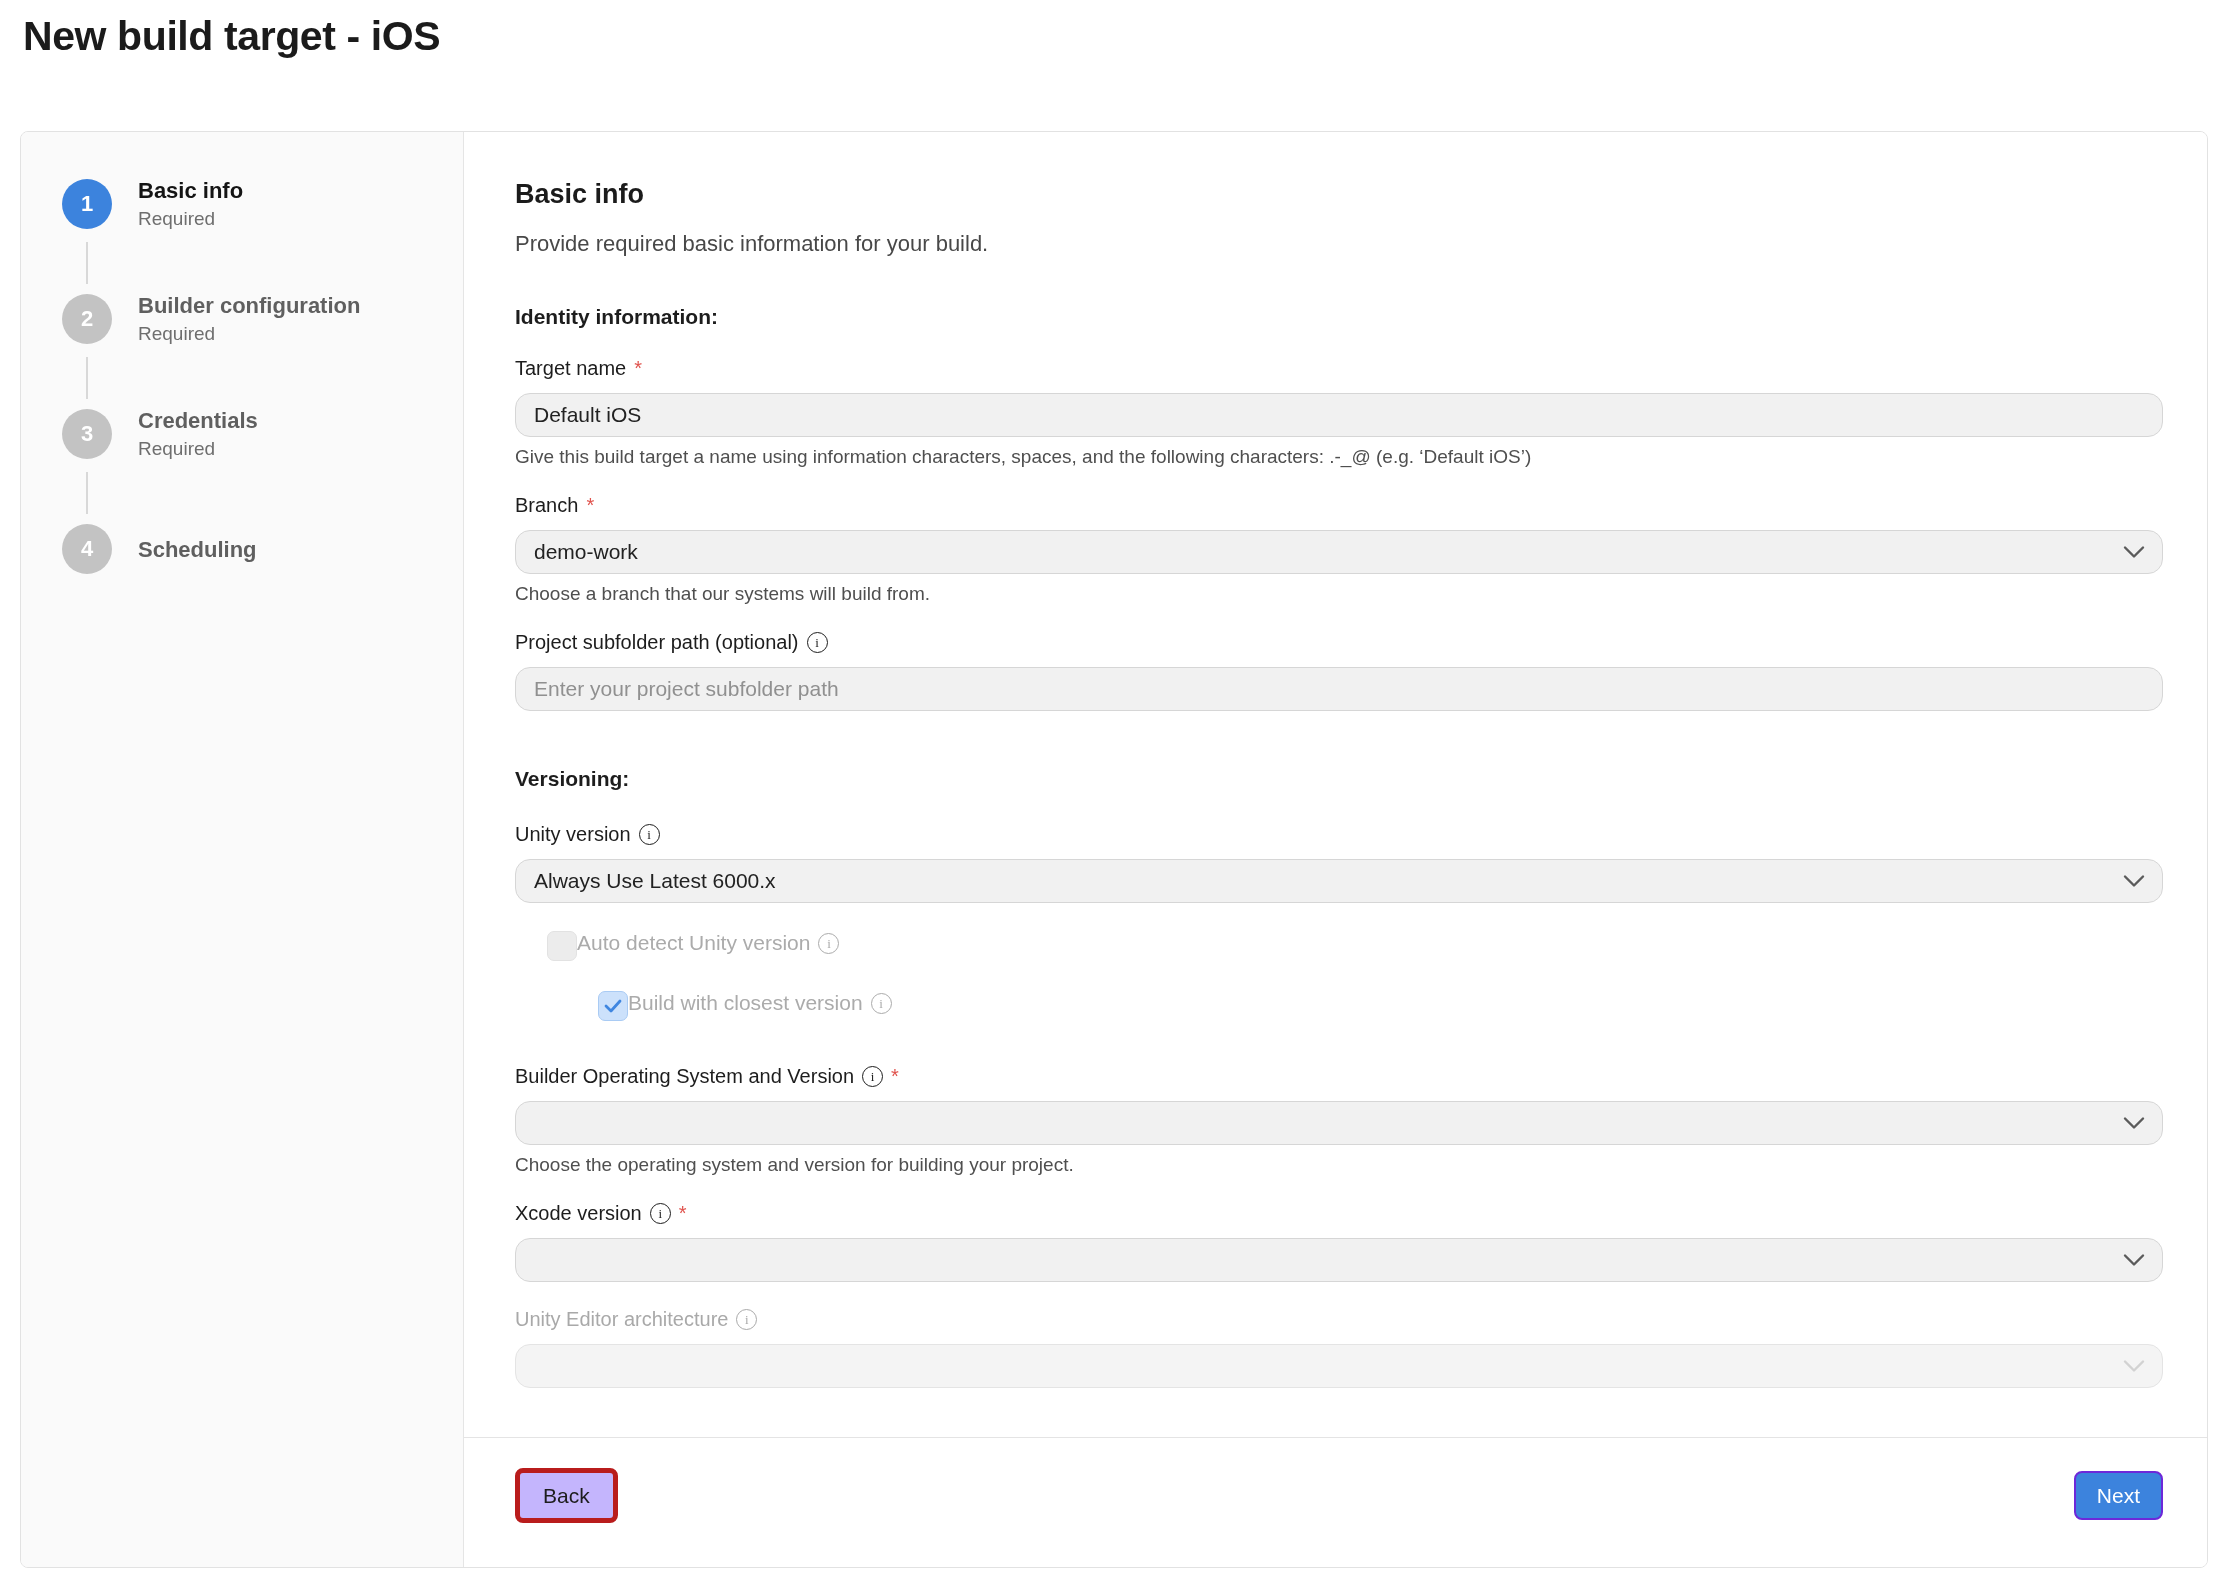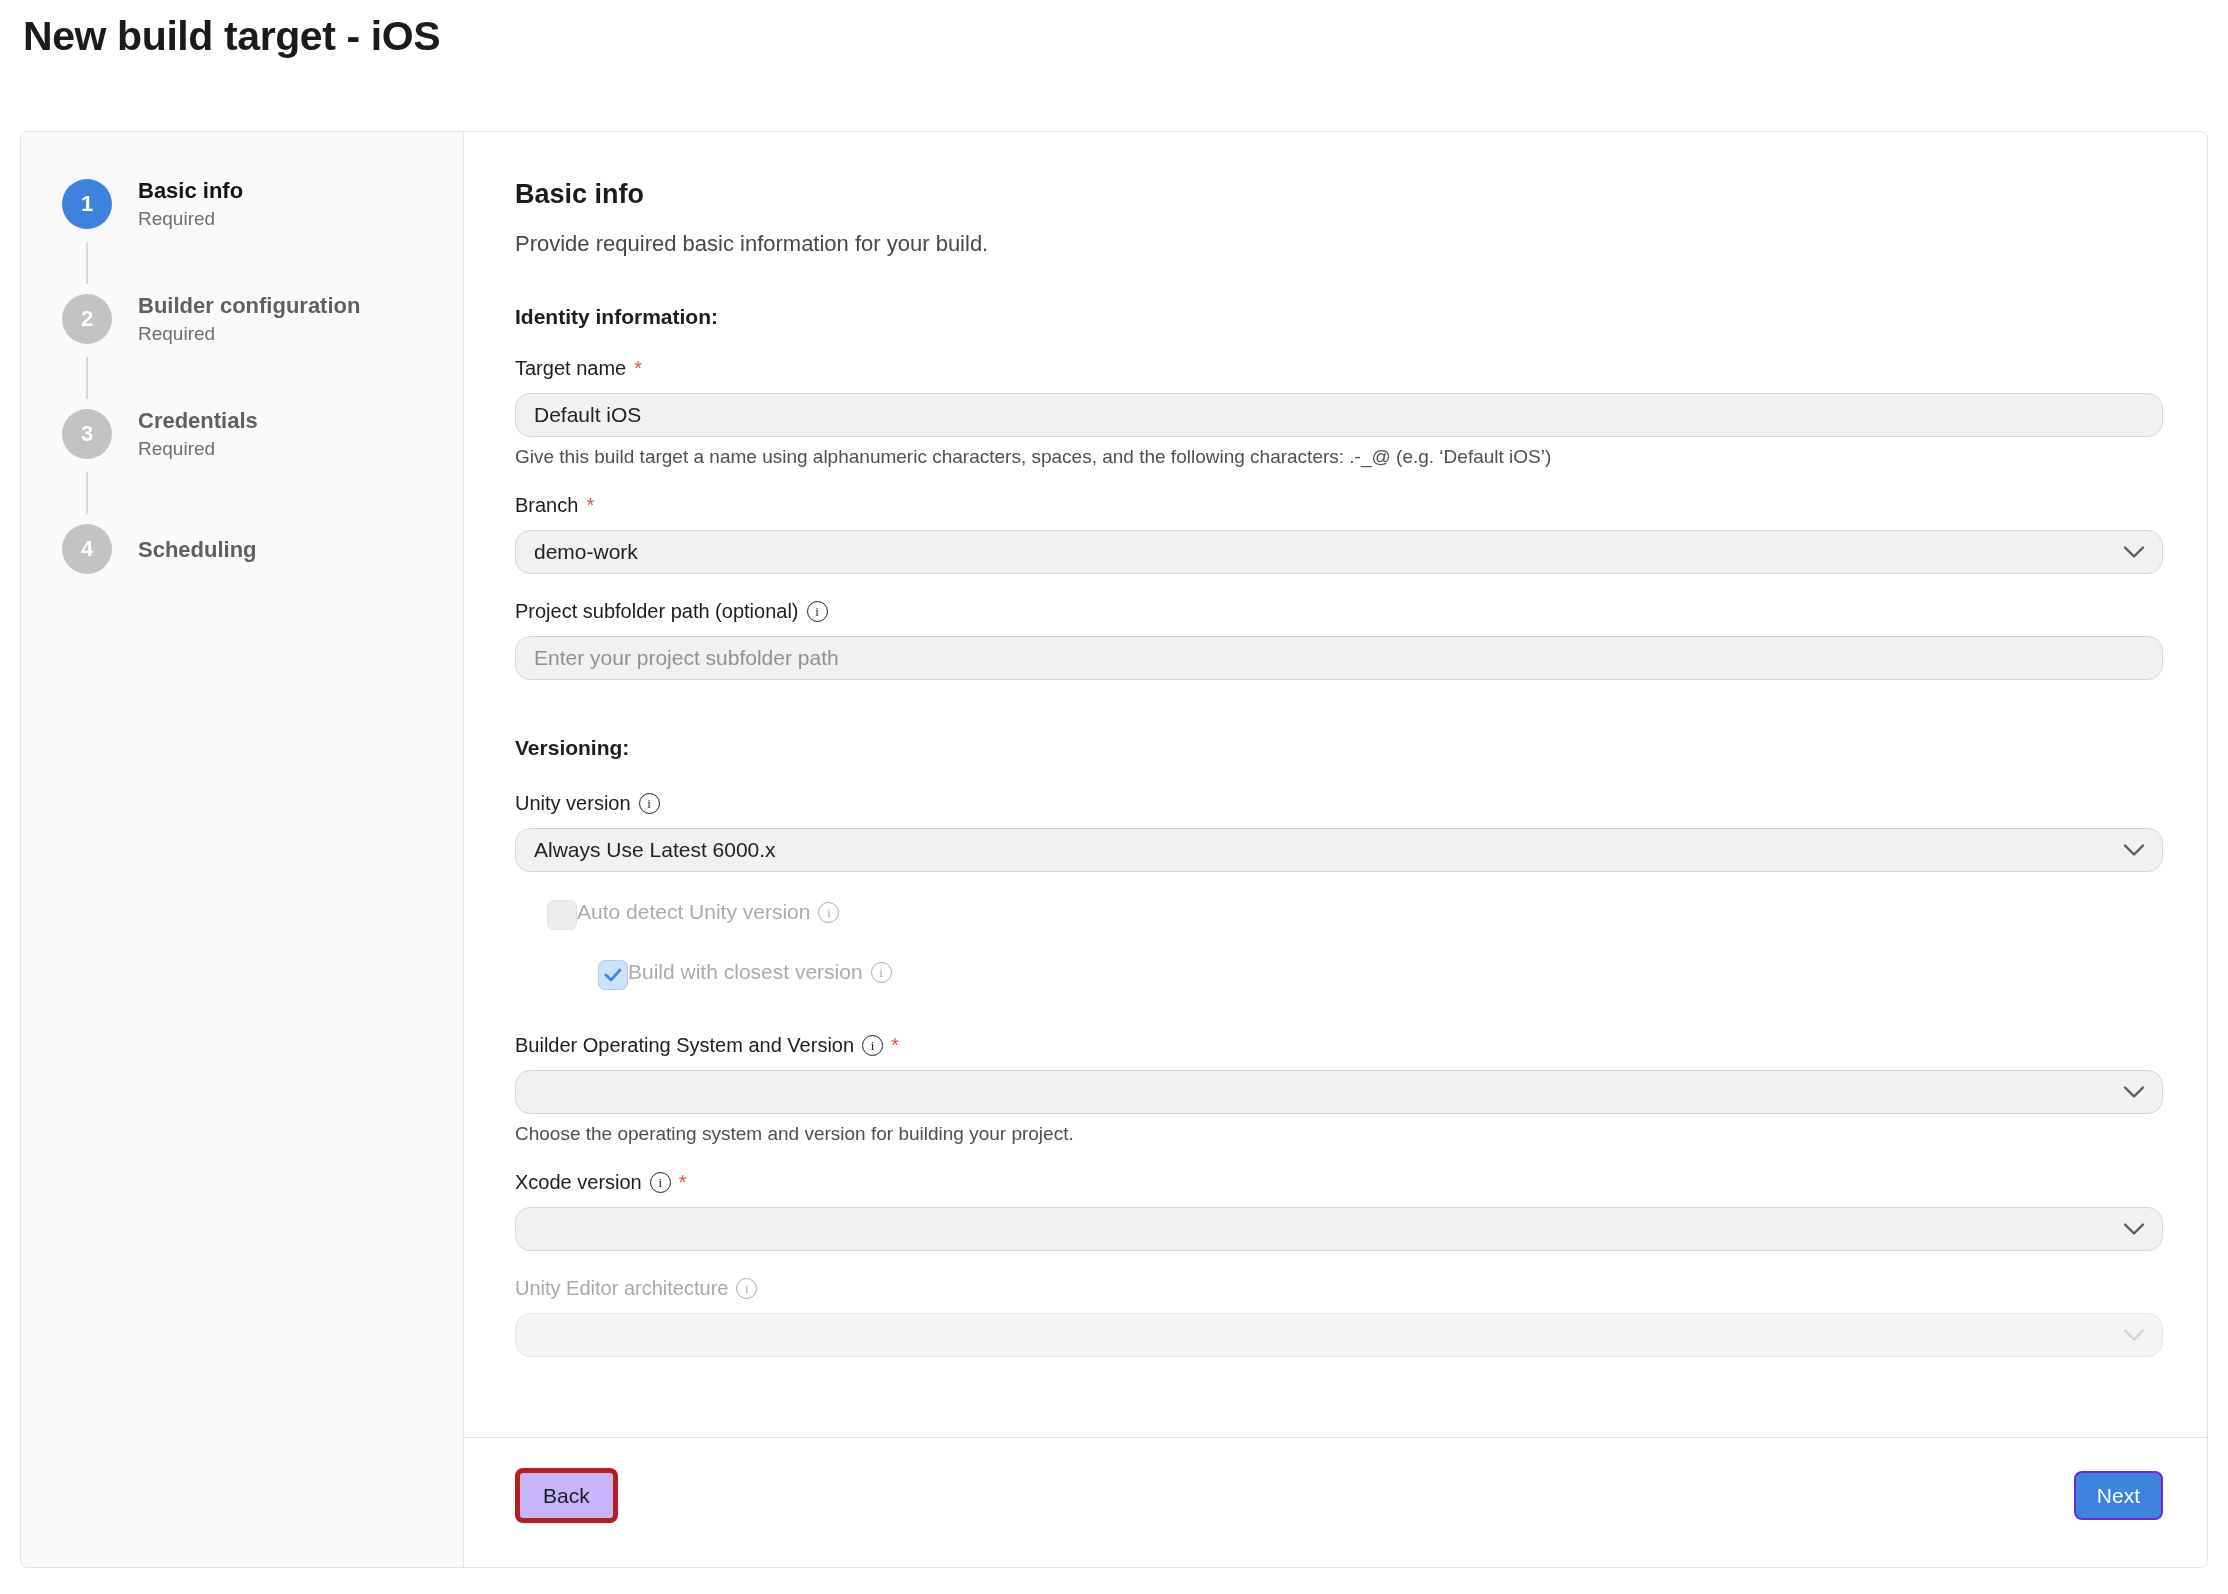--- a/index.html
+++ b/index.html
@@ -171,34 +171,35 @@
       <p class="section-subheading">Provide required basic information for your build.</p>
 
       <h3 class="group-title">Identity information:</h3>
 
       <div class="field">
         <div class="field-label">
           <span>Target name</span>
           <span class="asterisk">*</span>
         </div>
         <input class="text-input" type="text" value="Default iOS" style="">
-        <div class="helper">Give this build target a name using alphanumeric characters, spaces, and the following characters: .-_@ (e.g. ‘Default iOS’)</div>
+        <div class="helper">Give this build target a name using information characters, spaces, and the following characters: .-_@ (e.g. ‘Default iOS’)</div>
       </div>
 
       <div class="field">
         <div class="field-label">
           <span>Branch</span>
           <span class="asterisk">*</span>
         </div>
         <div class="select">
           <span>demo-work</span>
           <svg class="chevron" width="22" height="13" viewBox="0 0 22 13" fill="none">
               <path d="M2 2 L11 11 L20 2" stroke="#5b5b5b" stroke-width="2.4" stroke-linecap="round" stroke-linejoin="round"></path>
             </svg>
         </div>
+        <div class="helper">Choose a branch that our systems will build from.</div>
       </div>
 
       <div class="field">
         <div class="field-label">
           <span>Project subfolder path (optional)</span>
           <span class="info-icon">i</span>
         </div>
         <input class="text-input" type="text" placeholder="Enter your project subfolder path" style="">
       </div>
 

